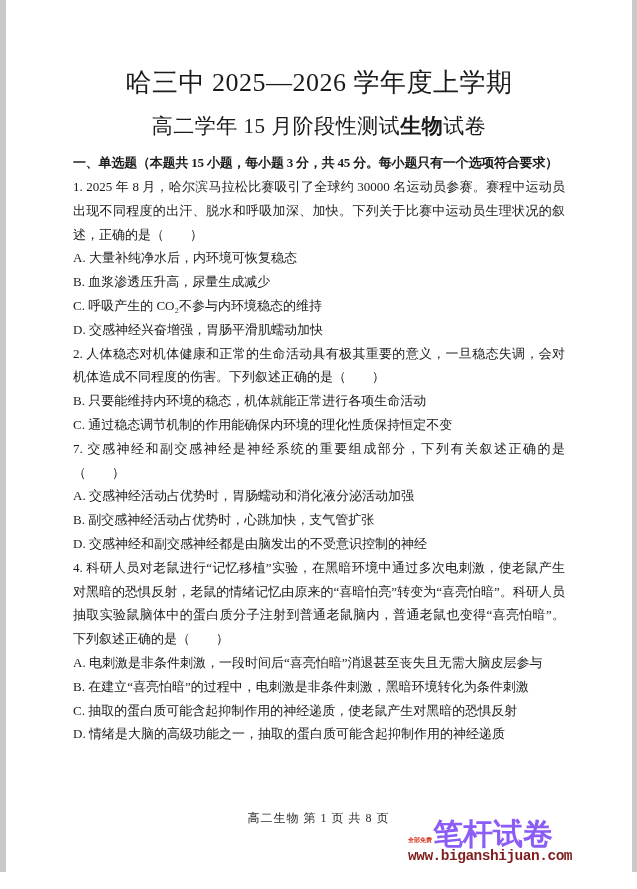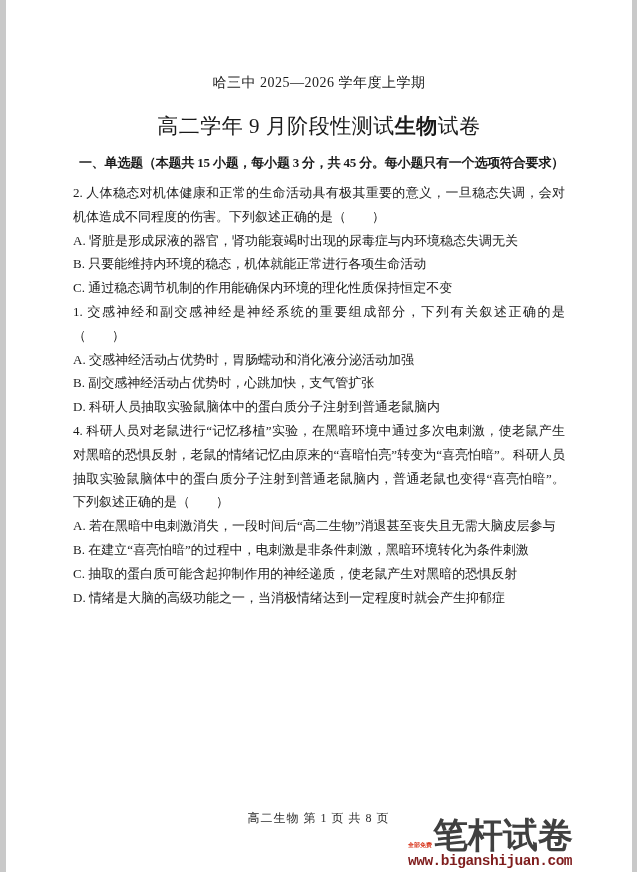--- a/index.html
+++ b/index.html
@@ -21,42 +21,42 @@
   .edge-left  { left: 0;  width: 6px; }
   .edge-right { right: 0; width: 5px; }
 
   .content {
     position: absolute;
     left: 73px;
     top: 70px;
     width: 492px;
   }
   .title1 {
-    font-size: 14px;
+    font-size: 26px;
     font-weight: normal;
     text-align: center;
     line-height: 26px;
     margin: 0 0 17px 0;
     letter-spacing: 0.5px;
   }
   .title2 {
     font-size: 21px;
     font-weight: normal;
     text-align: center;
     line-height: 26px;
     margin: 0 0 12px 0;
     letter-spacing: 0.5px;
   }
   .title2 .subject { font-weight: bold; font-family: "Liberation Sans", "DejaVu Sans", sans-serif; margin-top: 23px; }
 
   .section-header {
     font-weight: bold;
     font-size: 13px;
     line-height: 24px;
-    margin: 6px;
+    margin: 0;
     white-space: nowrap;
     letter-spacing: -0.2px;
   }
   .line {
     font-size: 13px;
     line-height: 23.8px;
     margin: 0;
     text-align: justify;
     text-justify: inter-ideograph;
   }
@@ -82,24 +82,24 @@
   .wm-row { display: flex; align-items: flex-end; }
   .wm-free {
     color: #d93b22;
     font-size: 6px;
     font-weight: bold;
     font-family: "Liberation Sans", "DejaVu Sans", sans-serif;
     margin: 0 1px 5px 0;
     white-space: nowrap;
   }
   .wm-brand {
-    font-size: 35px;
+    font-size: 30px;
     font-weight: bold;
     line-height: 1.05;
-    color: #404040;
+    color: #8b5cf6;
     white-space: nowrap;
     font-family: "Liberation Serif", "DejaVu Serif", serif;
   }
   .wm-url {
     font-family: "Liberation Mono", "DejaVu Sans Mono", monospace;
     font-weight: bold;
     font-size: 14.5px;
     line-height: 1.1;
     color: #7f1d1d;
     letter-spacing: -0.5px;
@@ -110,45 +110,51 @@
 </head>
 <body>
 
 <div class="edge edge-left"></div>
 <div class="edge edge-right"></div>
 
 <div class="content">
 
   <h1 class="title1">哈三中 2025—2026 学年度上学期</h1>
 
-  <h2 class="title2"><span>高二学年 9 月阶段性测试</span><span class="subject">生物</span><span>试卷</span></h2>
+  <h2 class="title2"><span>高二学年 15 月阶段性测试</span><span class="subject">生物</span><span>试卷</span></h2>
 
   <p class="section-header">一、单选题（本题共 15 小题，每小题 3 分，共 45 分。每小题只有一个选项符合要求）</p>
 
+  <div class="question">
+    <p class="line">1. 2025 年 8 月，哈尔滨马拉松比赛吸引了全球约 30000 名运动员参赛。赛程中运动员出现不同程度的出汗、脱水和呼吸加深、加快。下列关于比赛中运动员生理状况的叙述，正确的是（　　）</p>
+    <p class="line">A. 大量补纯净水后，内环境可恢复稳态</p>
+    <p class="line">B. 血浆渗透压升高，尿量生成减少</p>
+    <p class="line">C. 呼吸产生的 CO₂不参与内环境稳态的维持</p>
+    <p class="line">D. 交感神经兴奋增强，胃肠平滑肌蠕动加快</p>
+  </div>
 
   <div class="question">
     <p class="line">2. 人体稳态对机体健康和正常的生命活动具有极其重要的意义，一旦稳态失调，会对机体造成不同程度的伤害。下列叙述正确的是（　　）</p>
-    <p class="line">A. 肾脏是形成尿液的器官，肾功能衰竭时出现的尿毒症与内环境稳态失调无关</p>
     <p class="line">B. 只要能维持内环境的稳态，机体就能正常进行各项生命活动</p>
     <p class="line">C. 通过稳态调节机制的作用能确保内环境的理化性质保持恒定不变</p>
   </div>
 
   <div class="question">
-    <p class="line">1. 交感神经和副交感神经是神经系统的重要组成部分，下列有关叙述正确的是（　　）</p>
+    <p class="line">7. 交感神经和副交感神经是神经系统的重要组成部分，下列有关叙述正确的是（　　）</p>
     <p class="line">A. 交感神经活动占优势时，胃肠蠕动和消化液分泌活动加强</p>
     <p class="line">B. 副交感神经活动占优势时，心跳加快，支气管扩张</p>
-    <p class="line">D. 科研人员抽取实验鼠脑体中的蛋白质分子注射到普通老鼠脑内</p>
+    <p class="line">D. 交感神经和副交感神经都是由脑发出的不受意识控制的神经</p>
   </div>
 
   <div class="question">
     <p class="line">4. 科研人员对老鼠进行“记忆移植”实验，在黑暗环境中通过多次电刺激，使老鼠产生对黑暗的恐惧反射，老鼠的情绪记忆由原来的“喜暗怕亮”转变为“喜亮怕暗”。科研人员抽取实验鼠脑体中的蛋白质分子注射到普通老鼠脑内，普通老鼠也变得“喜亮怕暗”。下列叙述正确的是（　　）</p>
-    <p class="line">A. 若在黑暗中电刺激消失，一段时间后“高二生物”消退甚至丧失且无需大脑皮层参与</p>
+    <p class="line">A. 电刺激是非条件刺激，一段时间后“喜亮怕暗”消退甚至丧失且无需大脑皮层参与</p>
     <p class="line">B. 在建立“喜亮怕暗”的过程中，电刺激是非条件刺激，黑暗环境转化为条件刺激</p>
     <p class="line">C. 抽取的蛋白质可能含起抑制作用的神经递质，使老鼠产生对黑暗的恐惧反射</p>
-    <p class="line">D. 情绪是大脑的高级功能之一，当消极情绪达到一定程度时就会产生抑郁症</p>
+    <p class="line">D. 情绪是大脑的高级功能之一，抽取的蛋白质可能含起抑制作用的神经递质</p>
   </div>
 
 </div>
 
 <div class="footer">高二生物  第 1 页 共 8 页</div>
 
 <div class="watermark">
   <div class="wm-row">
     <span class="wm-free">全部免费</span>
     <span class="wm-brand">笔杆试卷</span>

